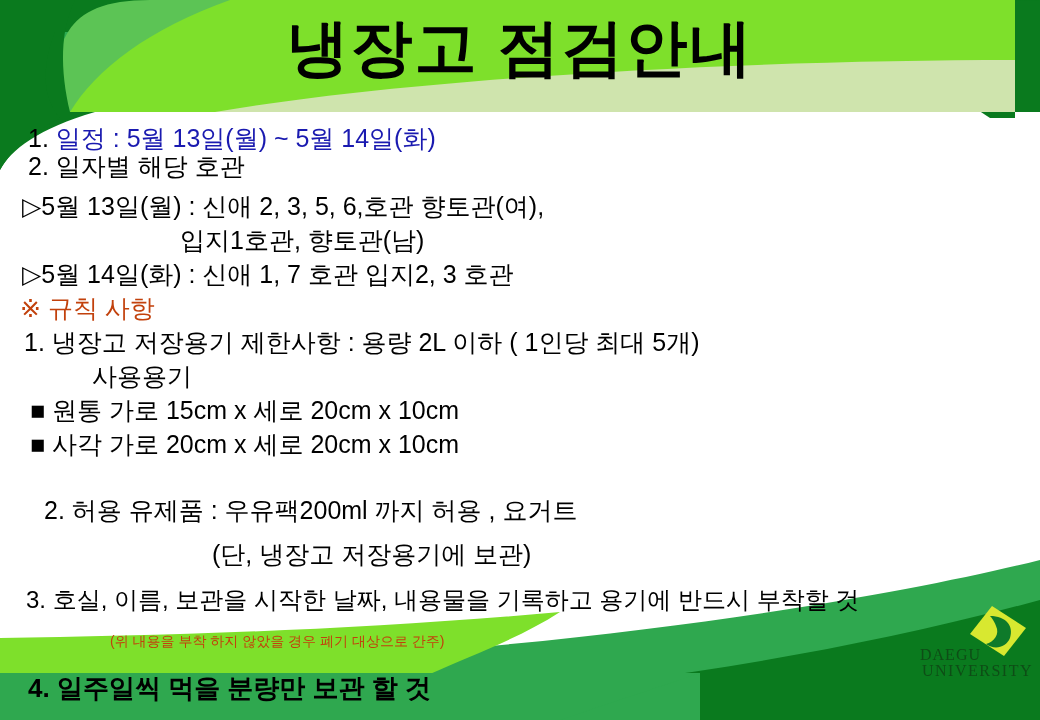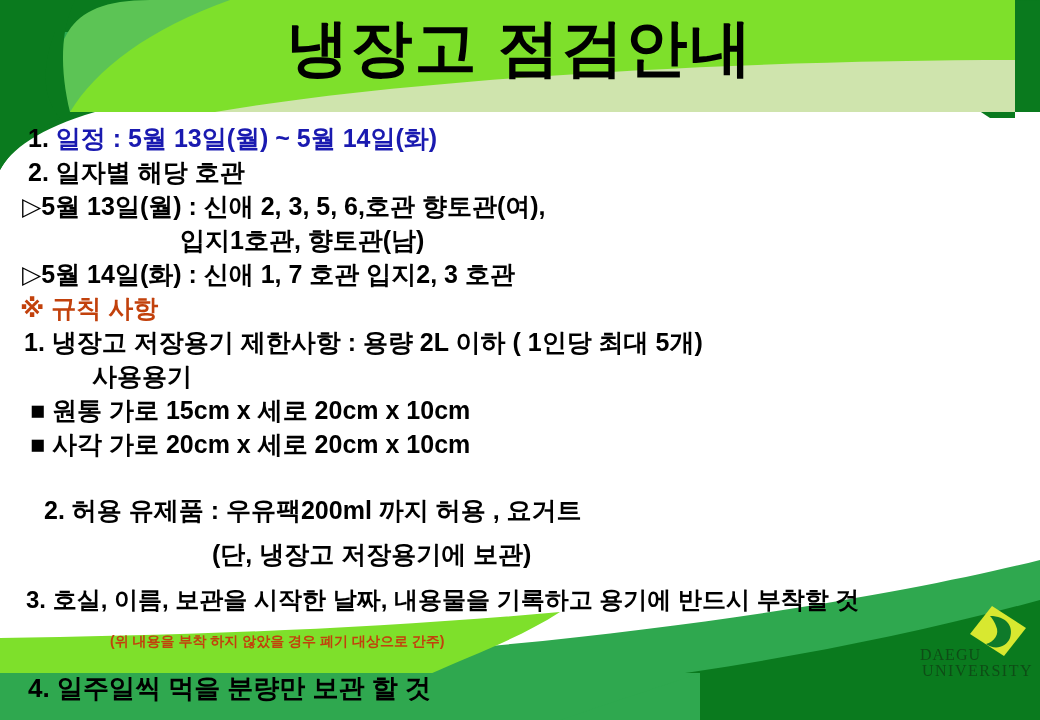--- a/index.html
+++ b/index.html
@@ -48,21 +48,21 @@
     position: absolute;
     left: 0;
     top: 118px;
     width: 1040px;
     height: 548px;
     z-index: 4;
   }
   .line {
     position: absolute;
     white-space: nowrap;
-    font-weight: bold;
+    font-weight: normal;
     color: #000000;
     font-size: 25px;
     line-height: 1;
   }
   .blue { color: #1a1aB0; }
   .red  { color: #c2410c; }
 
   
   .footer-zone {
     position: absolute;
@@ -142,21 +142,21 @@
     <div class="title-text">냉장고 점검안내</div>
   </div>
 
   <div class="body-zone">
 
     <div class="line" style="left:28px; top:8px;">
       <span class="black">1.</span>
       <span class="blue">일정 : 5월 13일(월) ~ 5월 14일(화)</span>
     </div>
 
-    <div class="line" style="left:28px; top:42px;">2. 일자별 해당 호관</div>
+    <div class="line" style="left:28px; top:36px;">2. 일자별 해당 호관</div>
 
     <div class="line" style="left:22px; top:76px;">▷5월 13일(월) : 신애 2, 3, 5, 6,호관 향토관(여),</div>
 
     <div class="line" style="left:180px; top:110px;">입지1호관, 향토관(남)</div>
 
     <div class="line" style="left:22px; top:144px;">▷5월 14일(화) : 신애 1, 7 호관 입지2, 3 호관</div>
 
     <div class="line red" style="left:20px; top:178px;">※ 규칙 사항</div>
 
     <div class="line" style="left:24px; top:212px;">1. 냉장고 저장용기 제한사항 : 용량 2L 이하 ( 1인당 최대 5개)</div>

